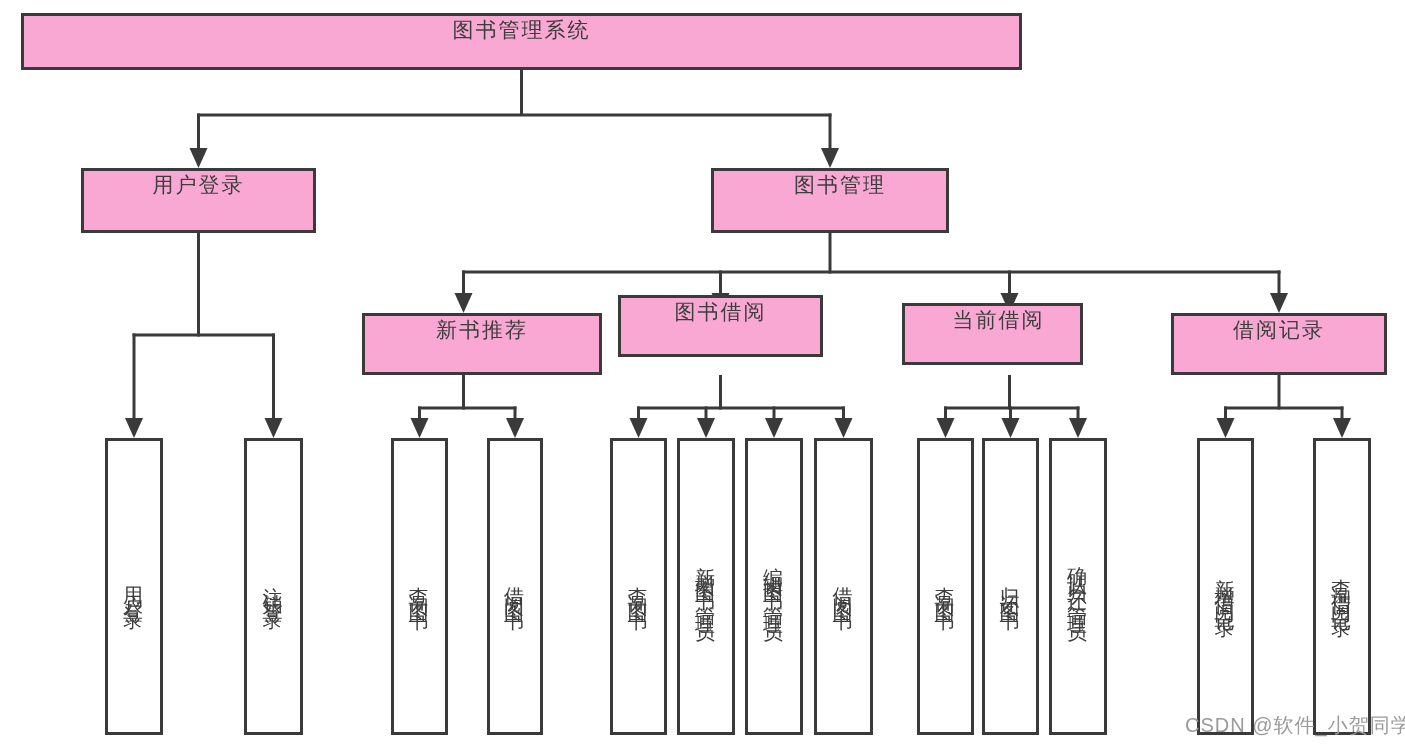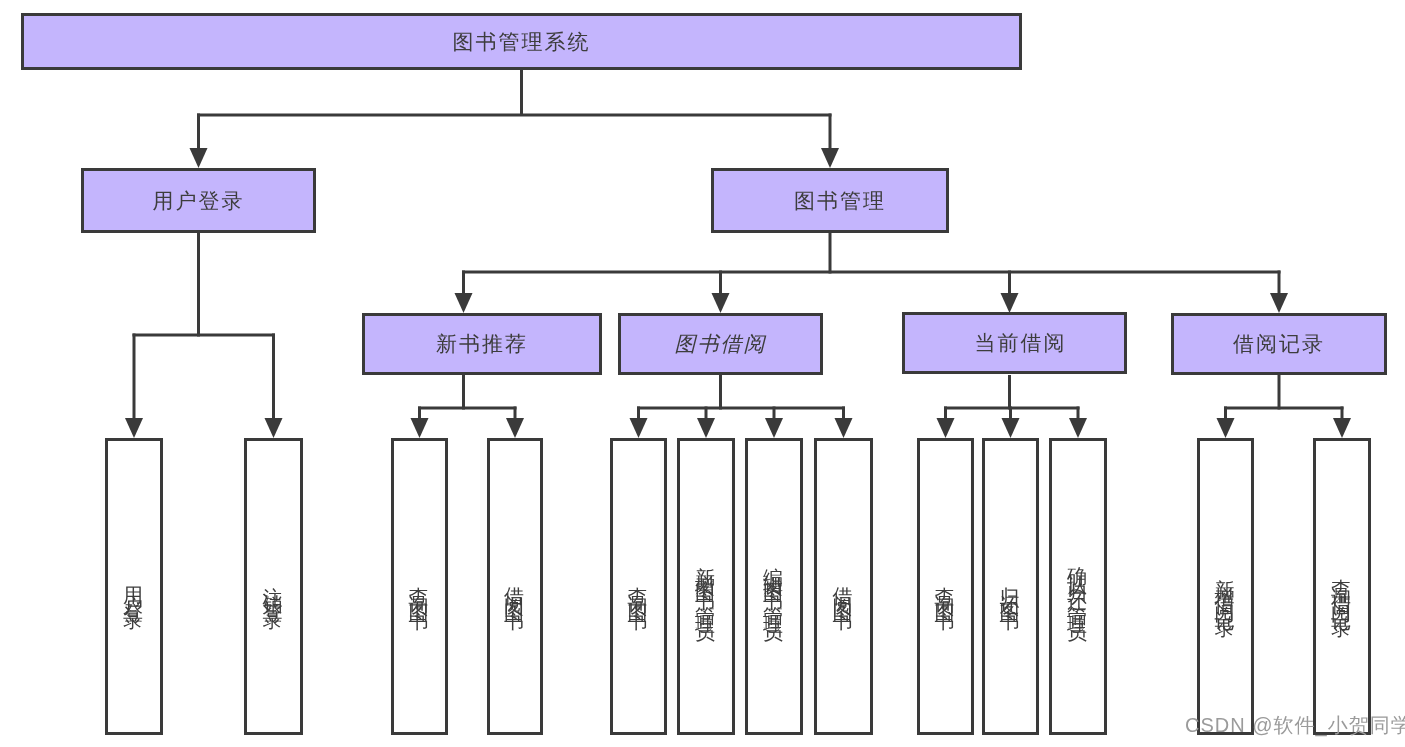--- a/index.html
+++ b/index.html
@@ -25,23 +25,23 @@
     stroke: #3a3a3a;
     stroke-width: 3;
   }
   #connectors polygon {
     fill: #3a3a3a;
   }
   .hbox {
     position: absolute;
     box-sizing: border-box;
     border: 3px solid #3a3a3a;
-    background: #c4b5fd;
+    background: #f9a8d4;
     display: flex;
-    align-items: center;
+    align-items: flex-start;
     justify-content: center;
     font-size: 21px;
     letter-spacing: 2px;
     color: #3d3d3d;
   }
   .vbox {
     position: absolute;
     top: 438px;
     height: 297px;
     box-sizing: border-box;
@@ -143,24 +143,24 @@
   <div class="hbox" style="left:81px; top:168px; width:235px; height:65px;">
     <span>用户登录</span>
   </div>
   <div class="hbox" style="left:711px; top:168px; width:238px; height:65px;padding-left:20px;">
     <span>图书管理</span>
   </div>
 
   <div class="hbox" style="left:362px; top:313px; width:240px; height:62px;">
     <span>新书推荐</span>
   </div>
-  <div class="hbox" style="left:618px; top:313px; width:205px; height:62px;font-style:italic;">
+  <div class="hbox" style="left:618px; top:295px; width:205px; height:62px;">
     <span>图书借阅</span>
   </div>
-  <div class="hbox" style="left:902px; top:312px; width:225px; height:62px;padding-left:12px;">
+  <div class="hbox" style="left:902px; top:303px; width:181px; height:62px;padding-left:12px;">
     <span>当前借阅</span>
   </div>
   <div class="hbox" style="left:1171px; top:313px; width:216px; height:62px;">
     <span>借阅记录</span>
   </div>
 
   <div class="vbox" style="left:105px; width:58px;">
     <span class="vtext">用户登录</span>
   </div>
   <div class="vbox" style="left:244px; width:59px;">

